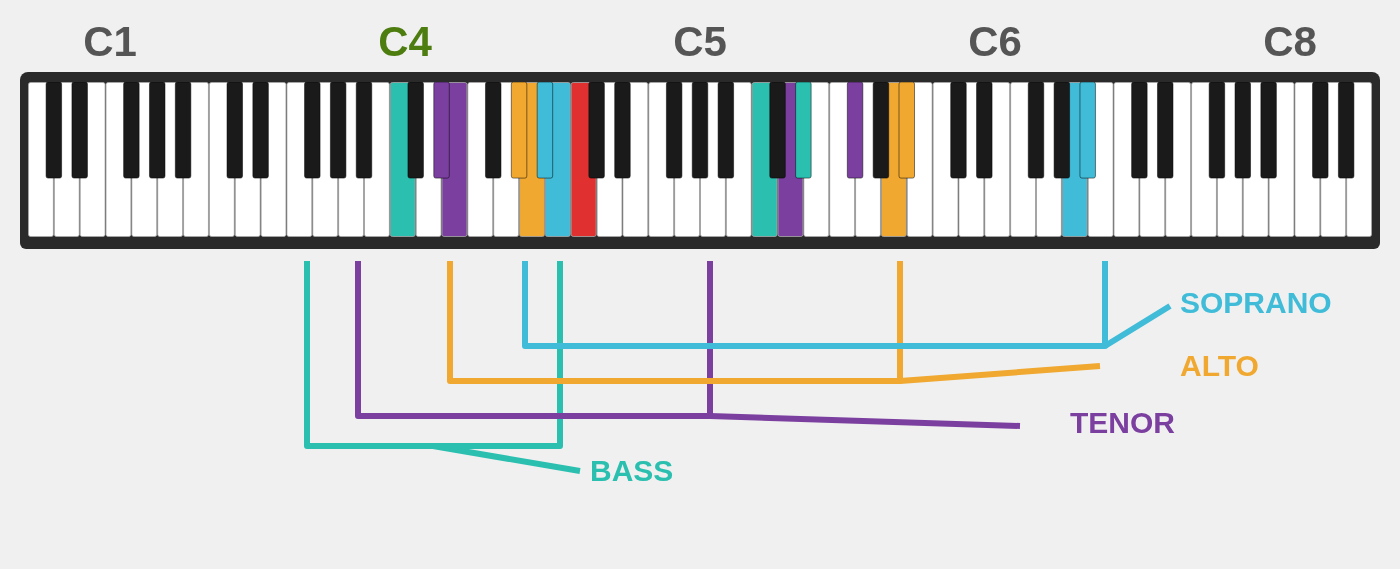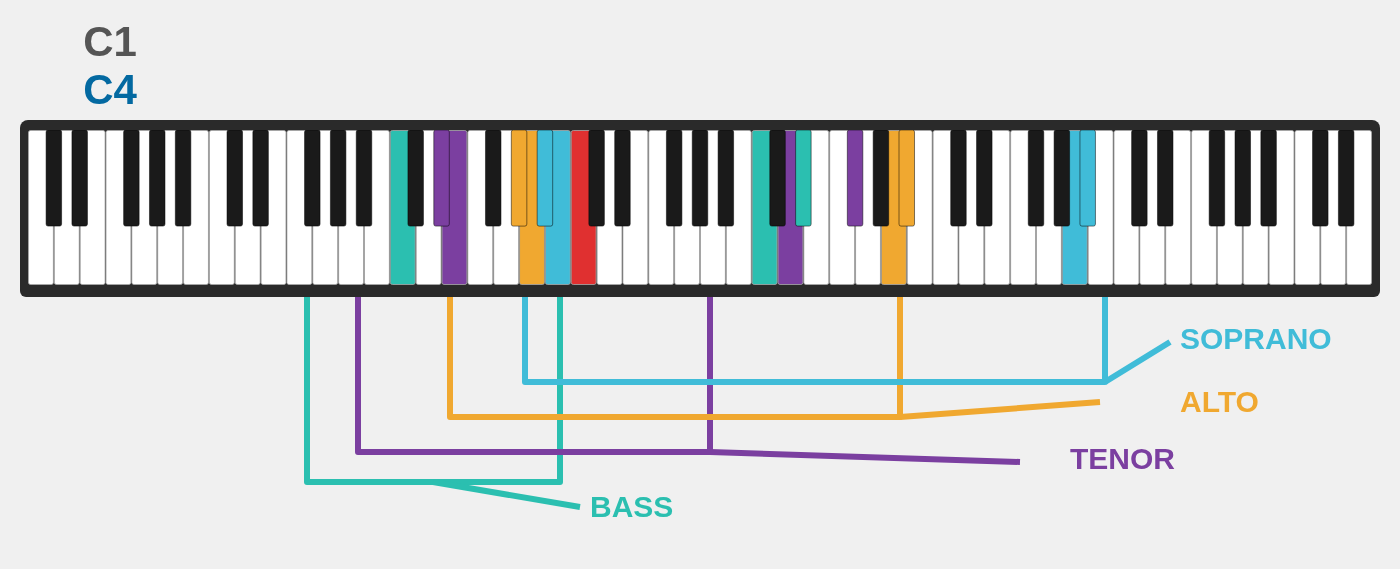--- a/index.html
+++ b/index.html
@@ -15,31 +15,30 @@
       justify-content: flex-start;
       padding-top: 18px;
     }
 
     .octave-labels {
       display: flex;
       justify-content: space-between;
       width: 1340px;
       padding: 0 10px;
       margin-bottom: 6px;
-      flex-direction: column;
     }
     .octave-label {
       font-size: 42px;
       font-weight: 900;
       color: #555;
       width: 140px;
       text-align: center;
     }
     .octave-label.active {
-      color: #0369a1;
+      color: #4d7c0f;
     }
 
     
     .piano-container {
       width: 1360px;
       background: #2a2a2a;
       border-radius: 8px 8px 6px 6px;
       padding: 10px 8px 12px 8px;
       position: relative;
     }
@@ -49,37 +48,40 @@
       width: 1344px;
       height: 155px;
       position: relative;
     }
 
     
     .ranges-container {
       width: 1360px;
       position: relative;
       height: 240px;
-      margin-top: 0;
+      margin-top: 12px;
     }
 
     svg.ranges-svg {
       position: absolute;
       left: 0;
       top: 0;
       width: 1360px;
       height: 240px;
     }
   </style>
 </head>
 <body>
 
 <div class="octave-labels">
   <span class="octave-label">C1</span>
   <span class="octave-label active">C4</span>
+  <span class="octave-label">C5</span>
+  <span class="octave-label">C6</span>
+  <span class="octave-label">C8</span>
 </div>
 
 <div class="piano-container">
   <div class="piano-svg-container">
     <svg viewBox="0 0 1344 155" width="1344" height="155" xmlns="http://www.w3.org/2000/svg">
 
       <defs>
         <style>
           .wk { fill: white; stroke: #999; stroke-width: 1; }
           .bk { fill: #1a1a1a; stroke: #000; stroke-width: 0.5; }

